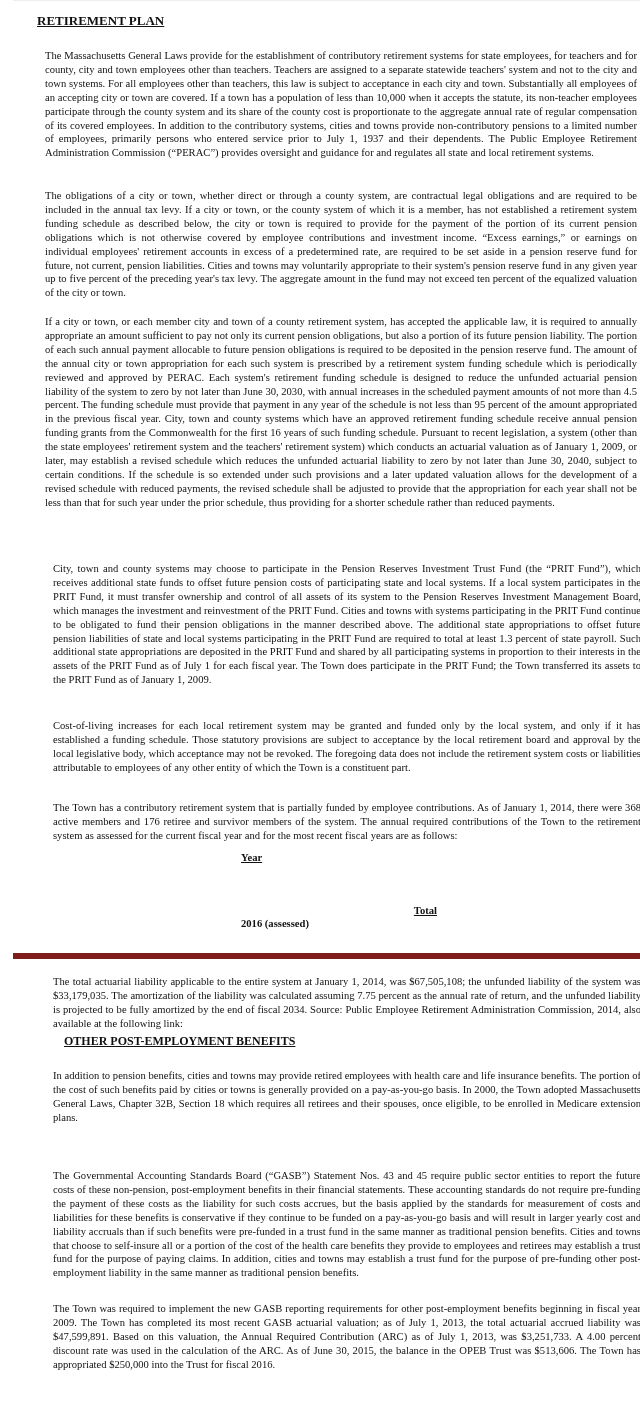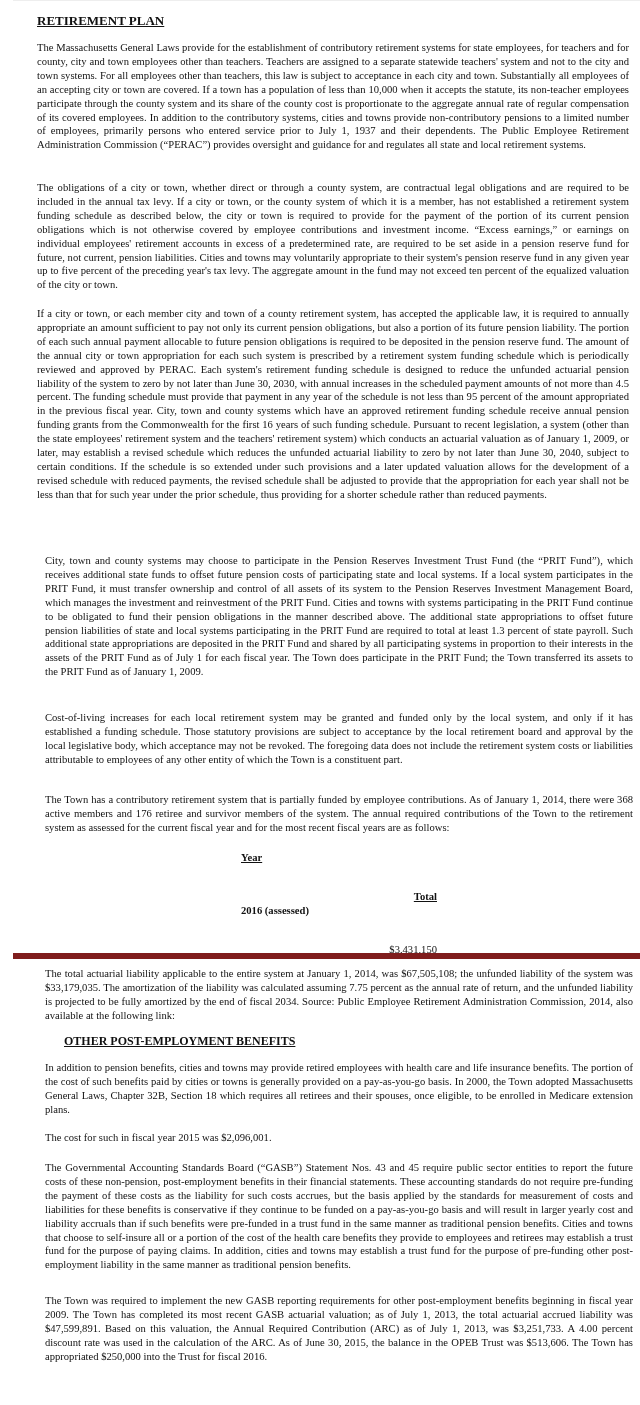--- a/index.html
+++ b/index.html
@@ -24,31 +24,31 @@
       font-weight: bold;
       text-decoration: underline;
       font-size: 13px;
       letter-spacing: 0;
     }
     .para {
       position: absolute;
       font-size: 10.6px;
       line-height: 13.9px;
       text-align: justify;
-      margin: 0;
+      margin: 8px;
     }
     .table {
       position: absolute;
       left: 228px;
       top: 850px;
       width: 196px;
       font-size: 10.6px;
       line-height: 13.7px;
     }
-    .table-row { display: flex; justify-content: space-between; }
+    .table-row { display: flex; justify-content: space-between; flex-direction: column; }
     .table-row .col-year { text-align: left; font-weight: bold; }
     .table-row .col-total { text-align: right; margin-top: 39px; }
     .table-head .col-year, .table-head .col-total { font-weight: bold; text-decoration: underline; }
   </style>
 </head>
 <body>
 
 <div class="page-slice slice-a">
   <div class="heading" style="left:24px; top:12px;">RETIREMENT PLAN</div>
 
@@ -90,16 +90,15 @@
     </div>
   </div>
 </div>
 
 <div class="page-slice slice-b">
   <p class="para" style="left:32px; top:8px; width:588px;">The total actuarial liability applicable to the entire system at January 1, 2014, was $67,505,108; the unfunded liability of the system was $33,179,035.  The amortization of the liability was calculated assuming 7.75 percent as the annual rate of return, and the unfunded liability is projected to be fully amortized by the end of fiscal 2034. Source: Public Employee Retirement Administration Commission, 2014, also available at the following link:</p>
 
   <div class="heading" style="left:32px; top:75px; font-size:12px;margin-left:19px;">OTHER POST-EMPLOYMENT BENEFITS</div>
 
   <p class="para" style="left:32px; top:102px; width:588px;">In addition to pension benefits, cities and towns may provide retired employees with health care and life insurance benefits.  The portion of the cost of such benefits paid by cities or towns is generally provided on a pay-as-you-go basis.  In 2000, the Town adopted Massachusetts General Laws, Chapter 32B, Section 18 which requires all retirees and their spouses, once eligible, to be enrolled in Medicare extension plans.</p>
-  <p class="para" style="left:32px; top:172px; width:588px;">The cost for such in fiscal year 2015 was $2,096,001.</p>
   <p class="para" style="left:32px; top:202px; width:588px;">The Governmental Accounting Standards Board (“GASB”) Statement Nos. 43 and 45 require public sector entities to report the future costs of these non-pension, post-employment benefits in their financial statements.  These accounting standards do not require pre-funding the payment of these costs as the liability for such costs accrues, but the basis applied by the standards for measurement of costs and liabilities for these benefits is conservative if they continue to be funded on a pay-as-you-go basis and will result in larger yearly cost and liability accruals than if such benefits were pre-funded in a trust fund in the same manner as traditional pension benefits.  Cities and towns that choose to self-insure all or a portion of the cost of the health care benefits they provide to employees and retirees may establish a trust fund for the purpose of paying claims.  In addition, cities and towns may establish a trust fund for the purpose of pre-funding other post-employment liability in the same manner as traditional pension benefits.</p>
   <p class="para" style="left:32px; top:335px; width:588px;">The Town was required to implement the new GASB reporting requirements for other post-employment benefits beginning in fiscal year 2009.  The Town has completed its most recent GASB actuarial valuation; as of July 1, 2013, the total actuarial accrued liability was $47,599,891.  Based on this valuation, the Annual Required Contribution (ARC) as of July 1, 2013, was $3,251,733.  A 4.00 percent discount rate was used in the calculation of the ARC.  As of June 30, 2015, the balance in the OPEB Trust was $513,606.  The Town has appropriated $250,000 into the Trust for fiscal 2016.</p>
 </div>
 
 </body></html>

